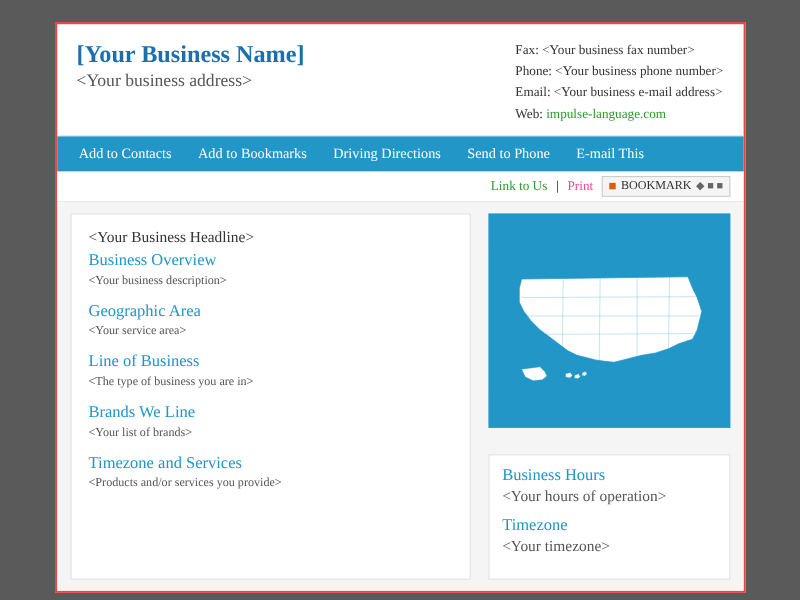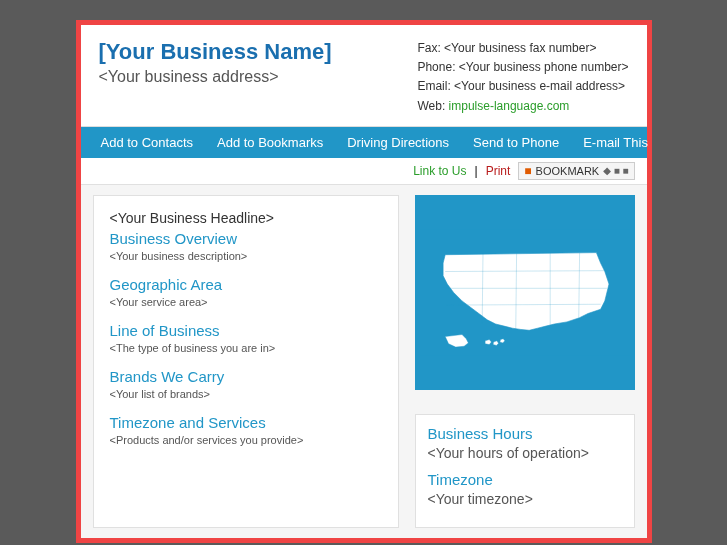--- a/index.html
+++ b/index.html
@@ -7,23 +7,24 @@
       background: #5a5a5a;
       font-family: Arial, sans-serif;
       font-size: 13px;
       display: flex;
       justify-content: center;
       align-items: flex-start;
       padding: 20px;
       min-height: 545px;
     }
     .page-wrapper {
-      width: 576px;
-      background: #fff;
-      border: 5px solid #ef4444;
+      width: 628px;
+      background: #fff;
+      border: 2px solid #ef4444;
+      font-family: Liberation Serif, serif;
     }
     
     .header {
       padding: 14px 18px 10px 18px;
       display: flex;
       justify-content: space-between;
       align-items: flex-start;
       border-bottom: 1px solid #ddd;
     }
     .header-left .business-name {
@@ -70,21 +71,21 @@
       padding: 4px 12px;
       border-bottom: 1px solid #e0e0e0;
       gap: 8px;
       font-size: 12px;
     }
     .toolbar a {
       color: #2a9d2a;
       text-decoration: none;
     }
     .toolbar .print-link {
-      color: #b91c1c;
+      color: #ec4899;
       text-decoration: none;
     }
     .toolbar .bookmark-btn {
       display: inline-flex;
       align-items: center;
       background: #f5f5f5;
       border: 1px solid #ccc;
       padding: 1px 5px;
       font-size: 11px;
       cursor: pointer;
@@ -207,21 +208,21 @@
       <div class="section-headline">&lt;Your Business Headline&gt;</div>
       <div class="section-title">Business Overview</div>
       <div class="section-desc">&lt;Your business description&gt;</div>
 
       <div class="section-title">Geographic Area</div>
       <div class="section-desc">&lt;Your service area&gt;</div>
 
       <div class="section-title">Line of Business</div>
       <div class="section-desc">&lt;The type of business you are in&gt;</div>
 
-      <div class="section-title">Brands We Carry</div>
+      <div class="section-title">Brands We Line</div>
       <div class="section-desc">&lt;Your list of brands&gt;</div>
 
       <div class="section-title">Timezone and Services</div>
       <div class="section-desc">&lt;Products and/or services you provide&gt;</div>
     </div>
 
     <div class="right-panel">
 
       <div class="map-container">
         <svg class="map-svg" viewBox="0 0 500 300" xmlns="http://www.w3.org/2000/svg">

